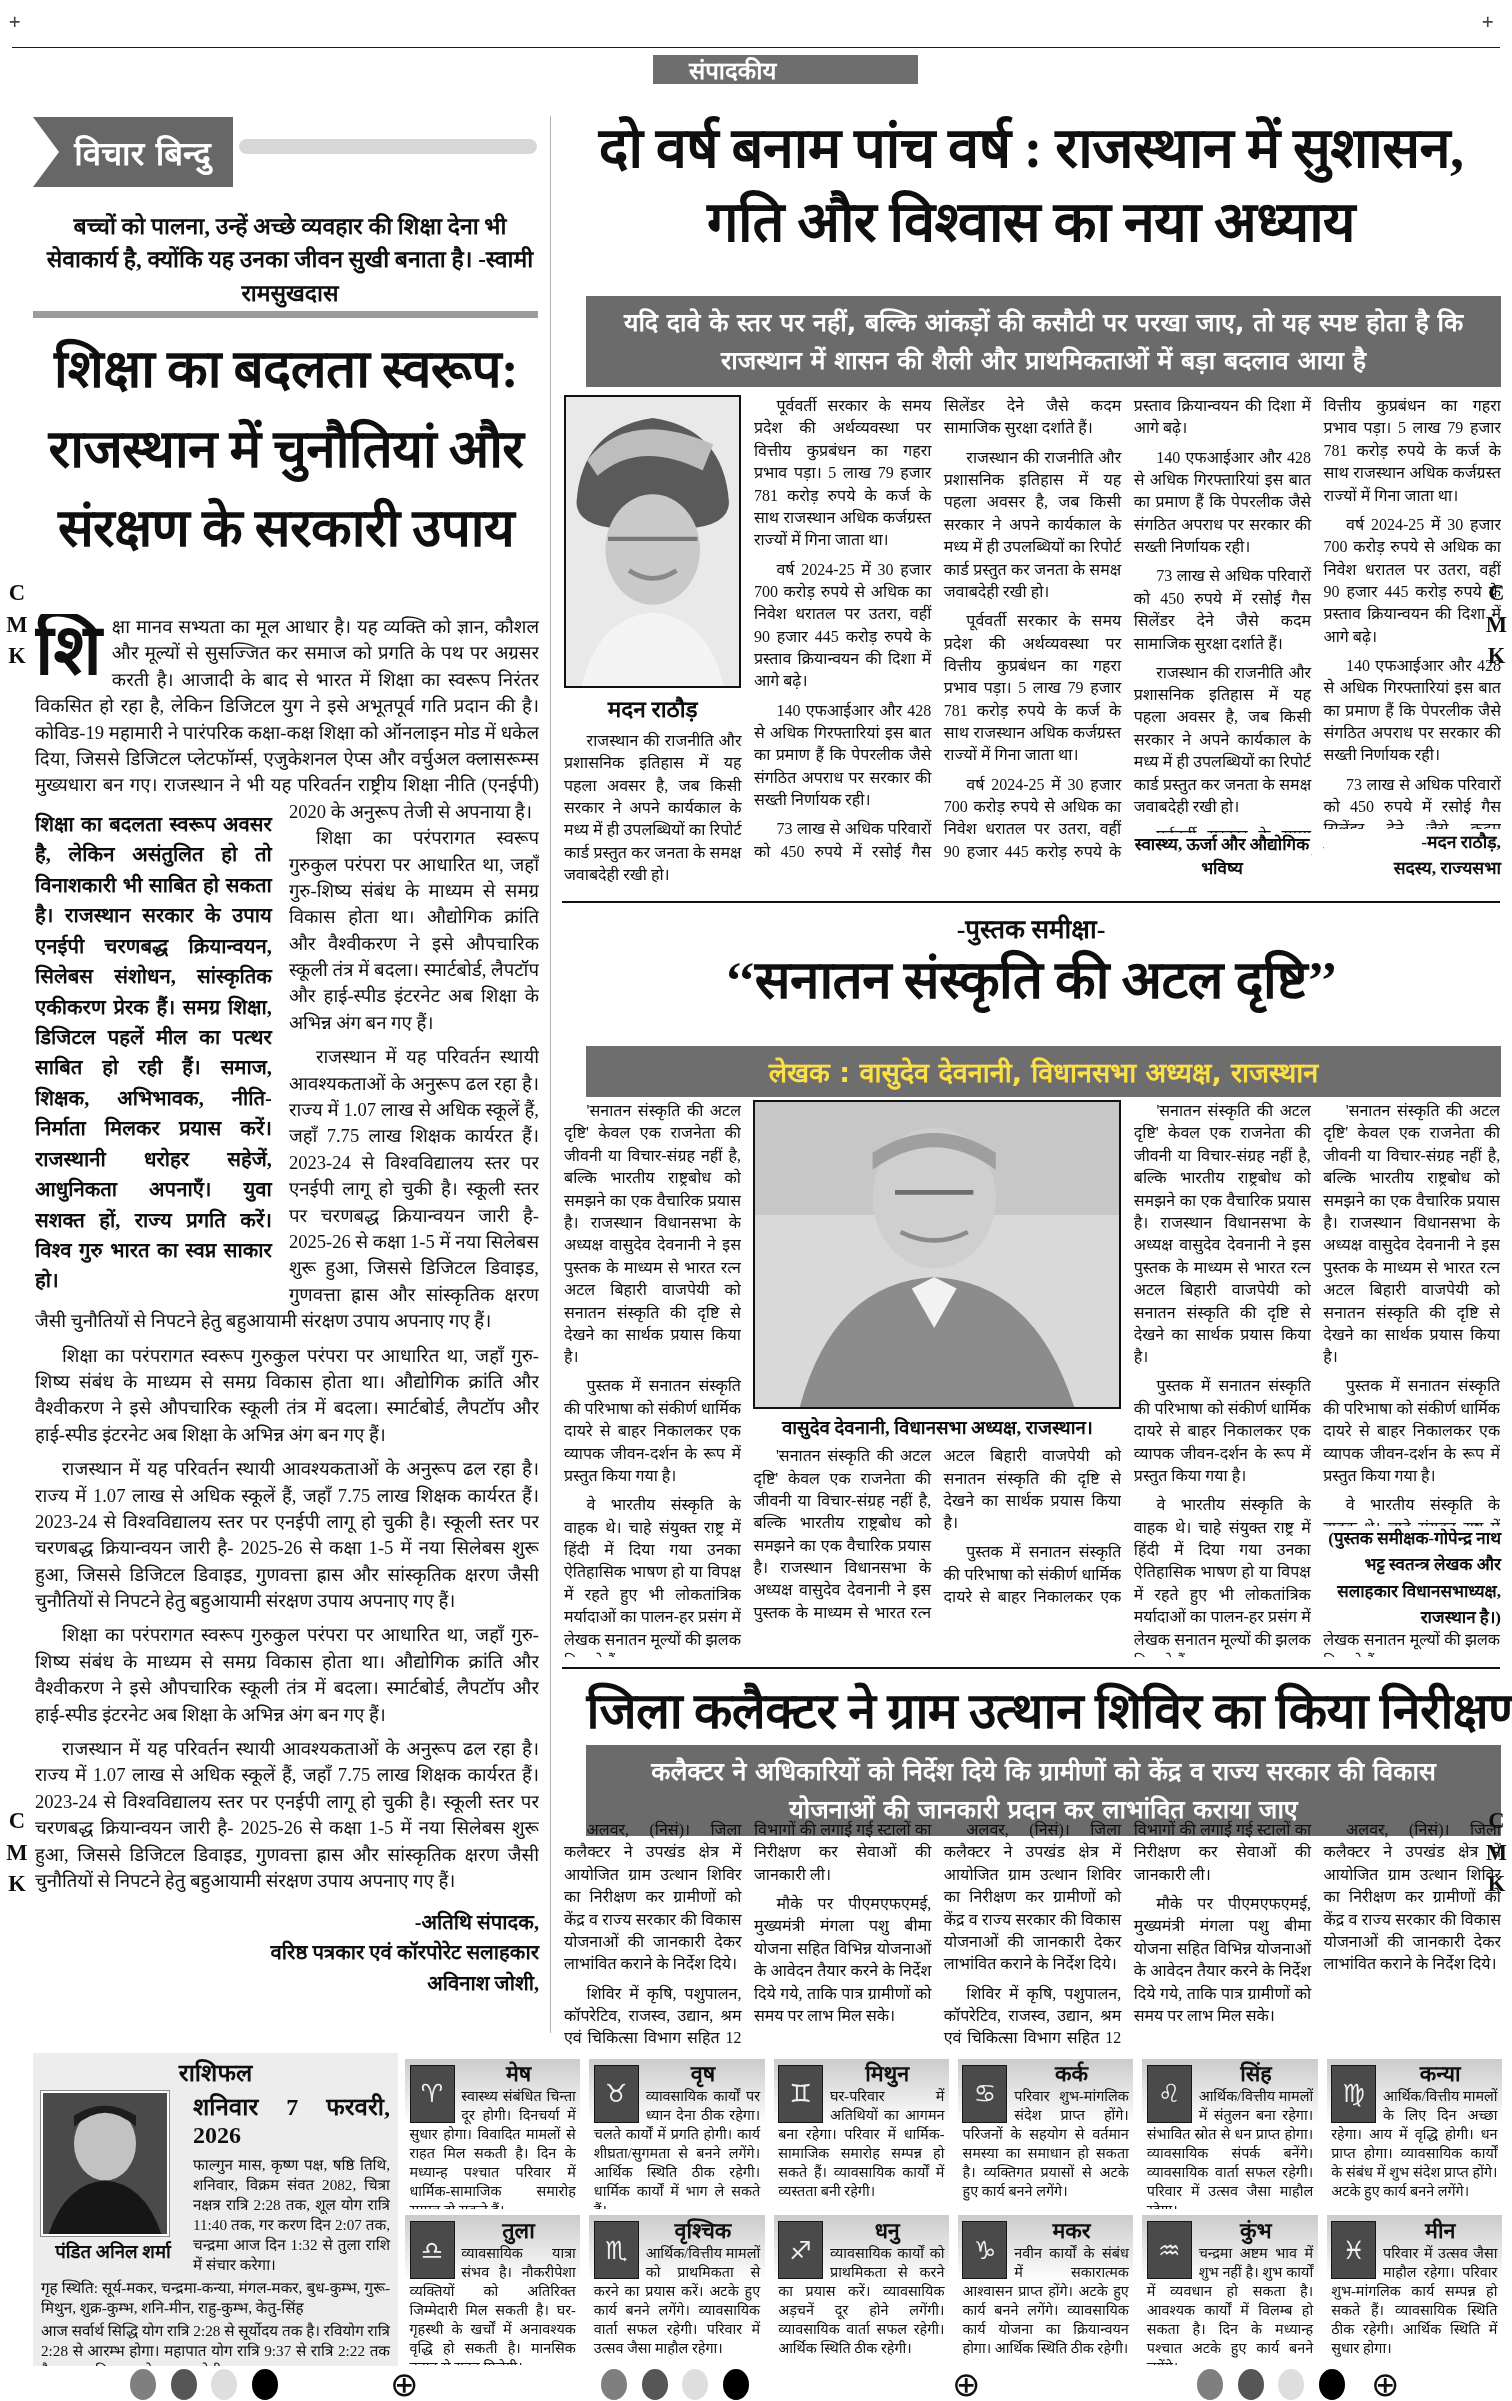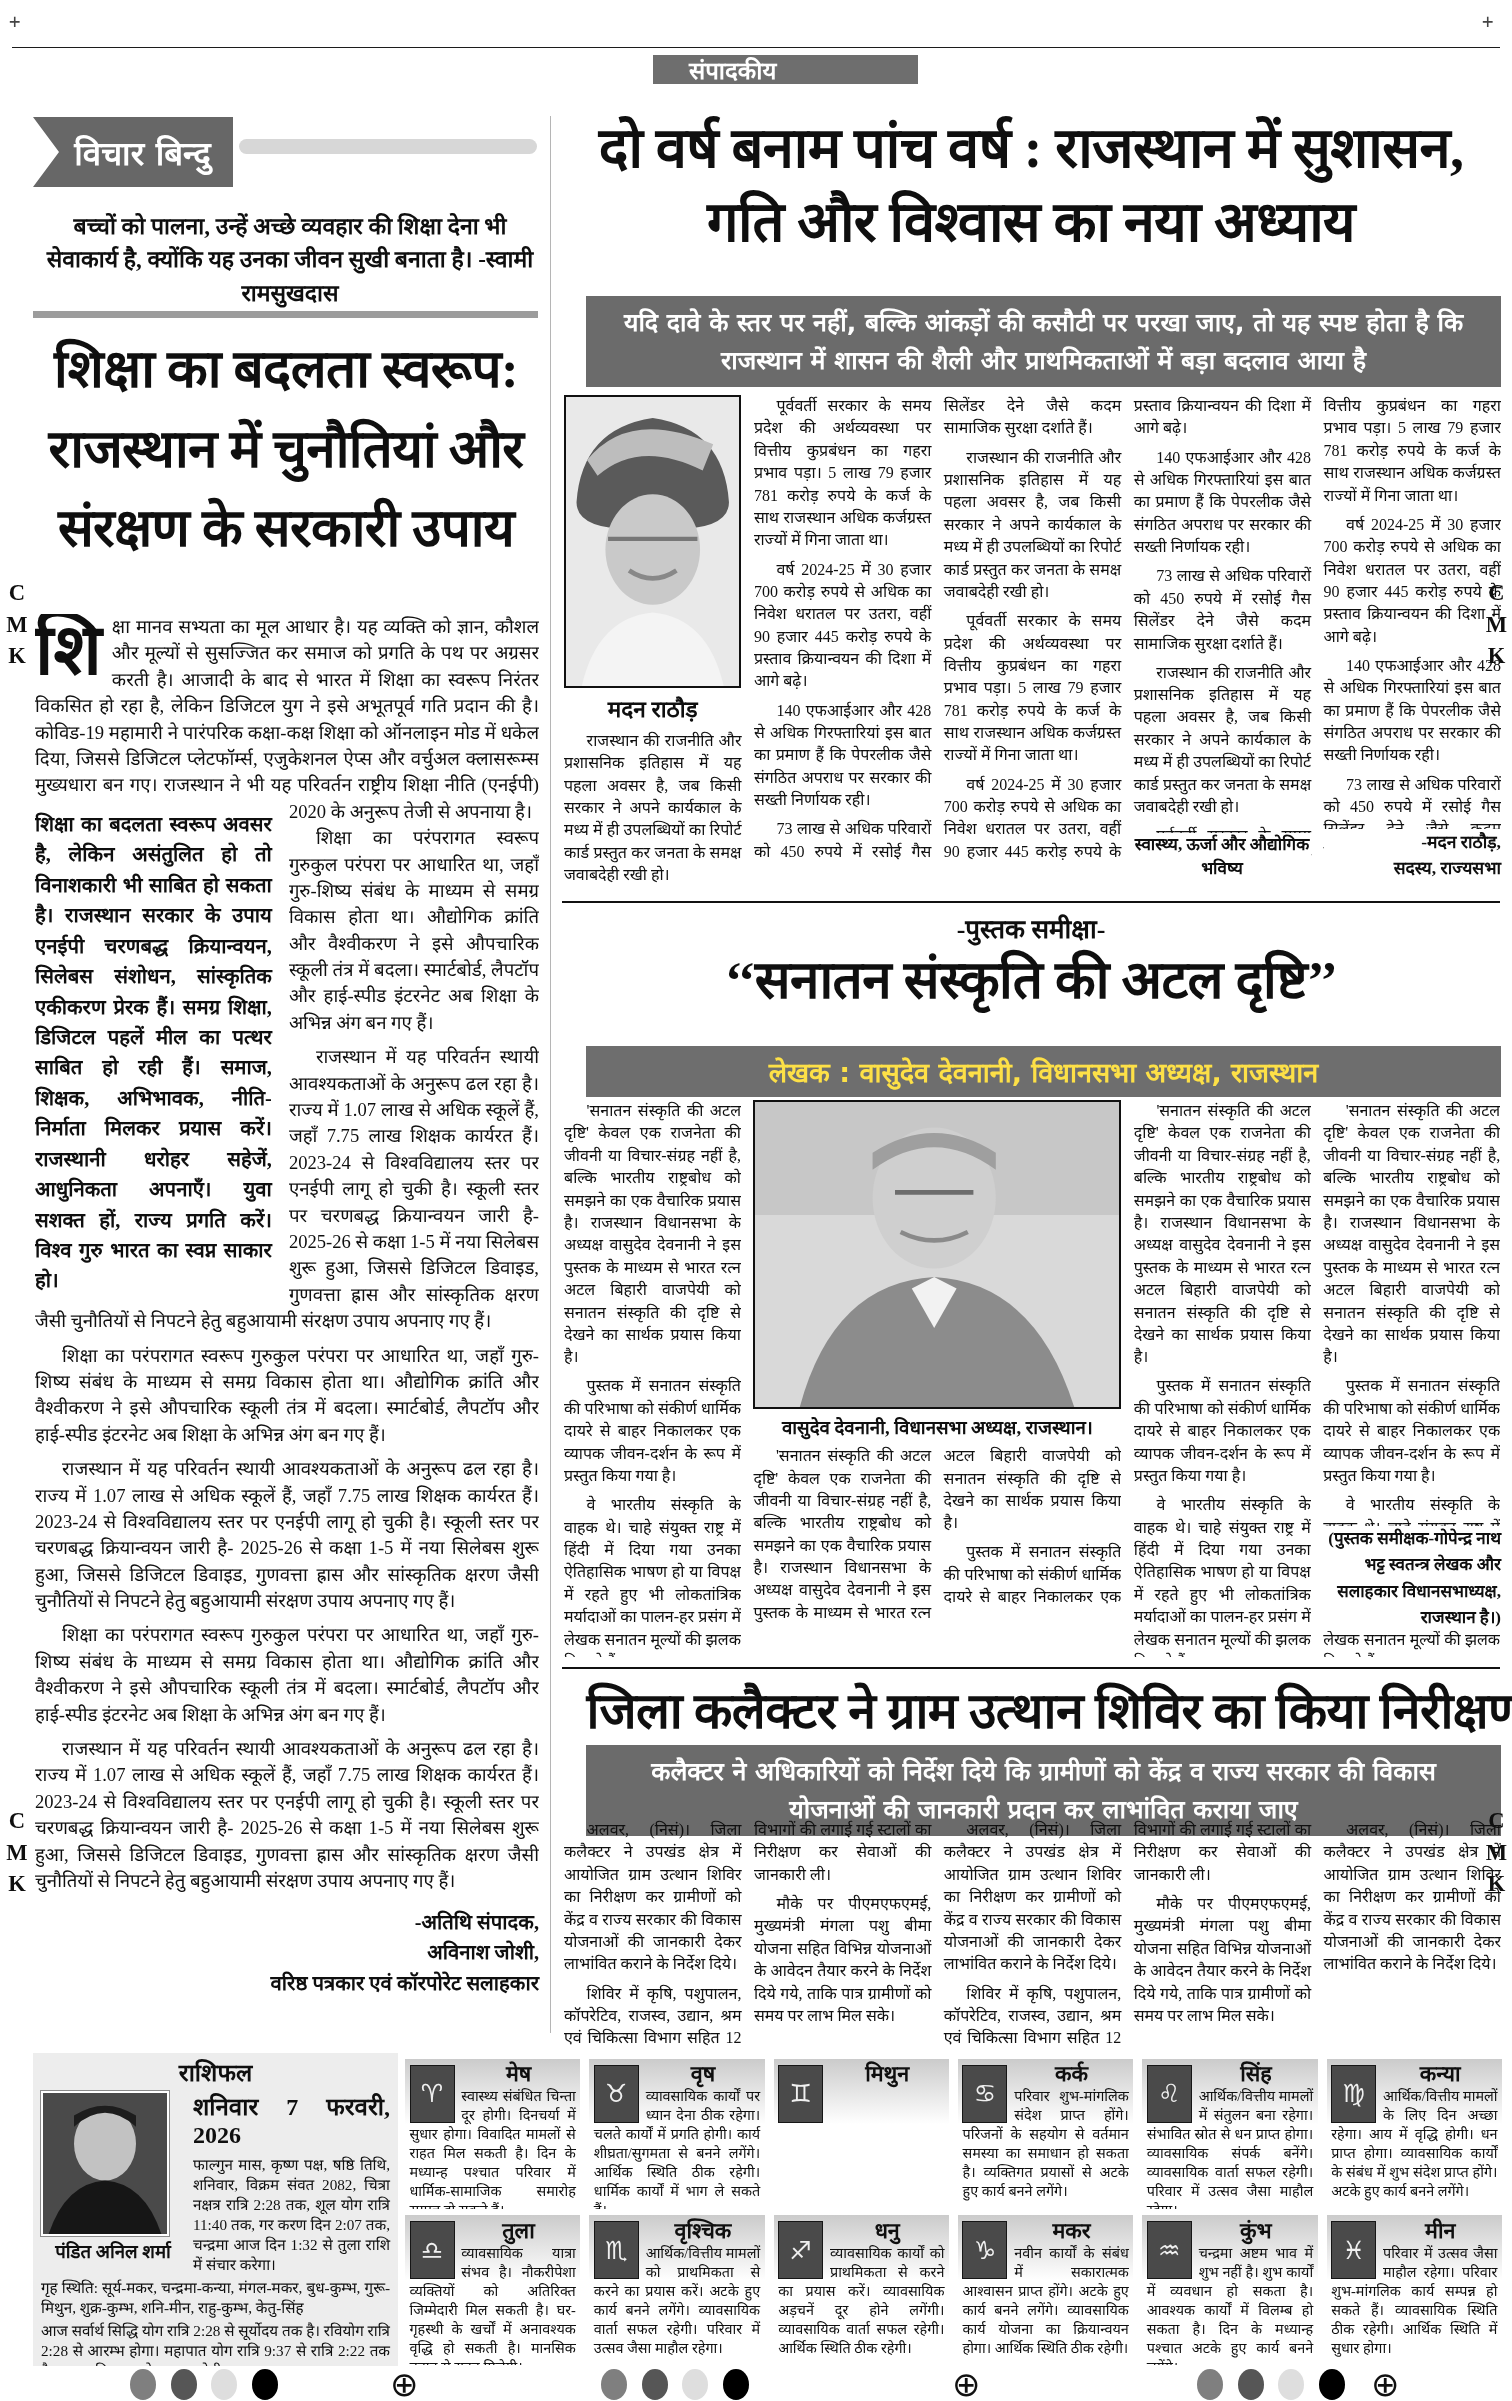--- a/index.html
+++ b/index.html
@@ -139,22 +139,22 @@
         <p>शिक्षा का परंपरागत स्वरूप गुरुकुल परंपरा पर आधारित था, जहाँ गुरु-शिष्य संबंध के माध्यम से समग्र विकास होता था। औद्योगिक क्रांति और वैश्वीकरण ने इसे औपचारिक स्कूली तंत्र में बदला। स्मार्टबोर्ड, लैपटॉप और हाई-स्पीड इंटरनेट अब शिक्षा के अभिन्न अंग बन गए हैं।</p>
         <p>राजस्थान में यह परिवर्तन स्थायी आवश्यकताओं के अनुरूप ढल रहा है। राज्य में 1.07 लाख से अधिक स्कूलें हैं, जहाँ 7.75 लाख शिक्षक कार्यरत हैं। 2023-24 से विश्वविद्यालय स्तर पर एनईपी लागू हो चुकी है। स्कूली स्तर पर चरणबद्ध क्रियान्वयन जारी है- 2025-26 से कक्षा 1-5 में नया सिलेबस शुरू हुआ, जिससे डिजिटल डिवाइड, गुणवत्ता ह्रास और सांस्कृतिक क्षरण जैसी चुनौतियों से निपटने हेतु बहुआयामी संरक्षण उपाय अपनाए गए हैं।</p>
         <p>शिक्षा का परंपरागत स्वरूप गुरुकुल परंपरा पर आधारित था, जहाँ गुरु-शिष्य संबंध के माध्यम से समग्र विकास होता था। औद्योगिक क्रांति और वैश्वीकरण ने इसे औपचारिक स्कूली तंत्र में बदला। स्मार्टबोर्ड, लैपटॉप और हाई-स्पीड इंटरनेट अब शिक्षा के अभिन्न अंग बन गए हैं।</p>
         <p>राजस्थान में यह परिवर्तन स्थायी आवश्यकताओं के अनुरूप ढल रहा है। राज्य में 1.07 लाख से अधिक स्कूलें हैं, जहाँ 7.75 लाख शिक्षक कार्यरत हैं। 2023-24 से विश्वविद्यालय स्तर पर एनईपी लागू हो चुकी है। स्कूली स्तर पर चरणबद्ध क्रियान्वयन जारी है- 2025-26 से कक्षा 1-5 में नया सिलेबस शुरू हुआ, जिससे डिजिटल डिवाइड, गुणवत्ता ह्रास और सांस्कृतिक क्षरण जैसी चुनौतियों से निपटने हेतु बहुआयामी संरक्षण उपाय अपनाए गए हैं।</p>
       </div>
     
   </div>
   <div class="left-byline">
 
   <div>-अतिथि संपादक,</div>
+      <div>वरिष्ठ पत्रकार एवं कॉरपोरेट सलाहकार</div>
       <div>अविनाश जोशी,</div>
-      <div>वरिष्ठ पत्रकार एवं कॉरपोरेट सलाहकार</div>
     </div>
 
   <div class="vdiv"></div>
 
   <div class="lead-headline">दो वर्ष बनाम पांच वर्ष : राजस्थान में सुशासन, गति और विश्वास का नया अध्याय</div>
   <div class="standfirst lead-standfirst sans">यदि दावे के स्तर पर नहीं, बल्कि आंकड़ों की कसौटी पर परखा जाए, तो यह स्पष्ट होता है कि राजस्थान में शासन की शैली और प्राथमिकताओं में बड़ा बदलाव आया है</div>
   <div class="lead-body">
     <div class="photo-block">
       <div class="photo-frame">
         <svg viewBox="0 0 33 55" xmlns="http://www.w3.org/2000/svg">
@@ -290,20 +290,21 @@
 
       <div class="sign-cell">
         <div class="sign-icon">♉</div>
         <div class="sign-name">वृष</div>
         <span>व्यावसायिक कार्यों पर ध्यान देना ठीक रहेगा। चलते कार्यों में प्रगति होगी। कार्य शीघ्रता/सुगमता से बनने लगेंगे। आर्थिक स्थिति ठीक रहेगी। धार्मिक कार्यों में भाग ले सकते हैं।</span>
       </div>
 
       <div class="sign-cell">
         <div class="sign-icon">♊</div>
         <div class="sign-name">मिथुन</div>
+        <span>घर-परिवार में अतिथियों का आगमन बना रहेगा। परिवार में धार्मिक-सामाजिक समारोह सम्पन्न हो सकते हैं। व्यावसायिक कार्यों में व्यस्तता बनी रहेगी।</span>
       </div>
 
       <div class="sign-cell">
         <div class="sign-icon">♋</div>
         <div class="sign-name">कर्क</div>
         <span>परिवार शुभ-मांगलिक संदेश प्राप्त होंगे। परिजनों के सहयोग से वर्तमान समस्या का समाधान हो सकता है। व्यक्तिगत प्रयासों से अटके हुए कार्य बनने लगेंगे।</span>
       </div>
 
       <div class="sign-cell">
         <div class="sign-icon">♌</div>

